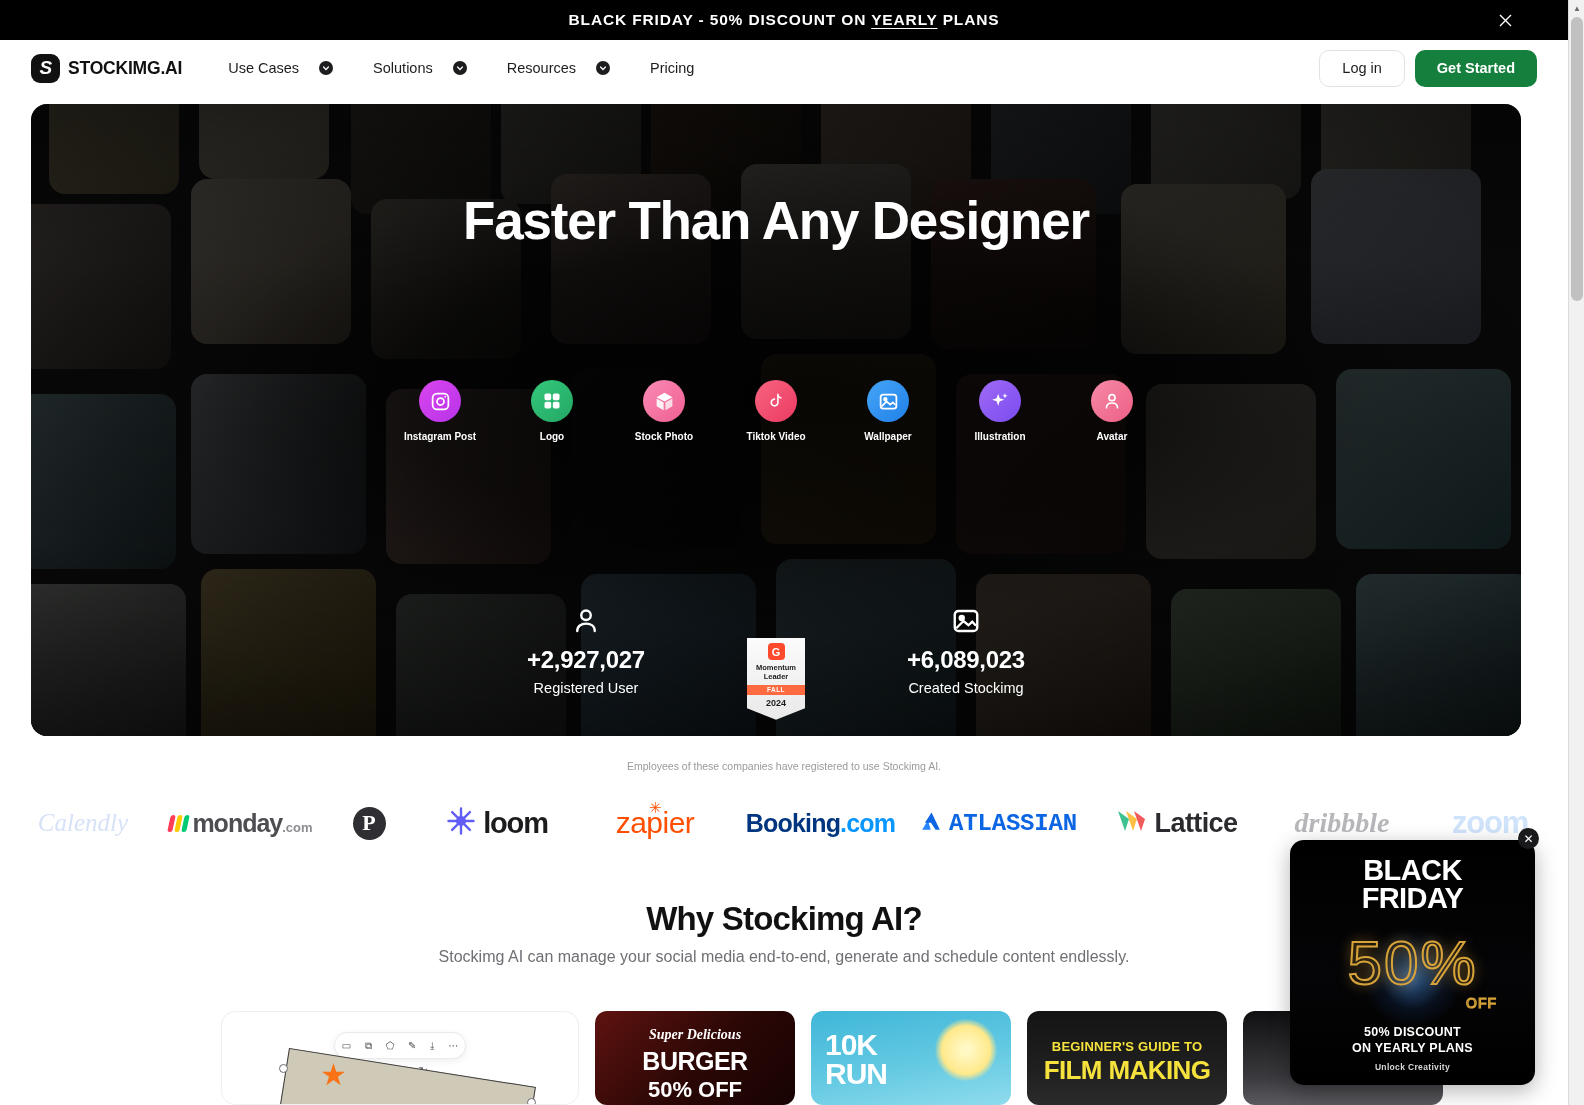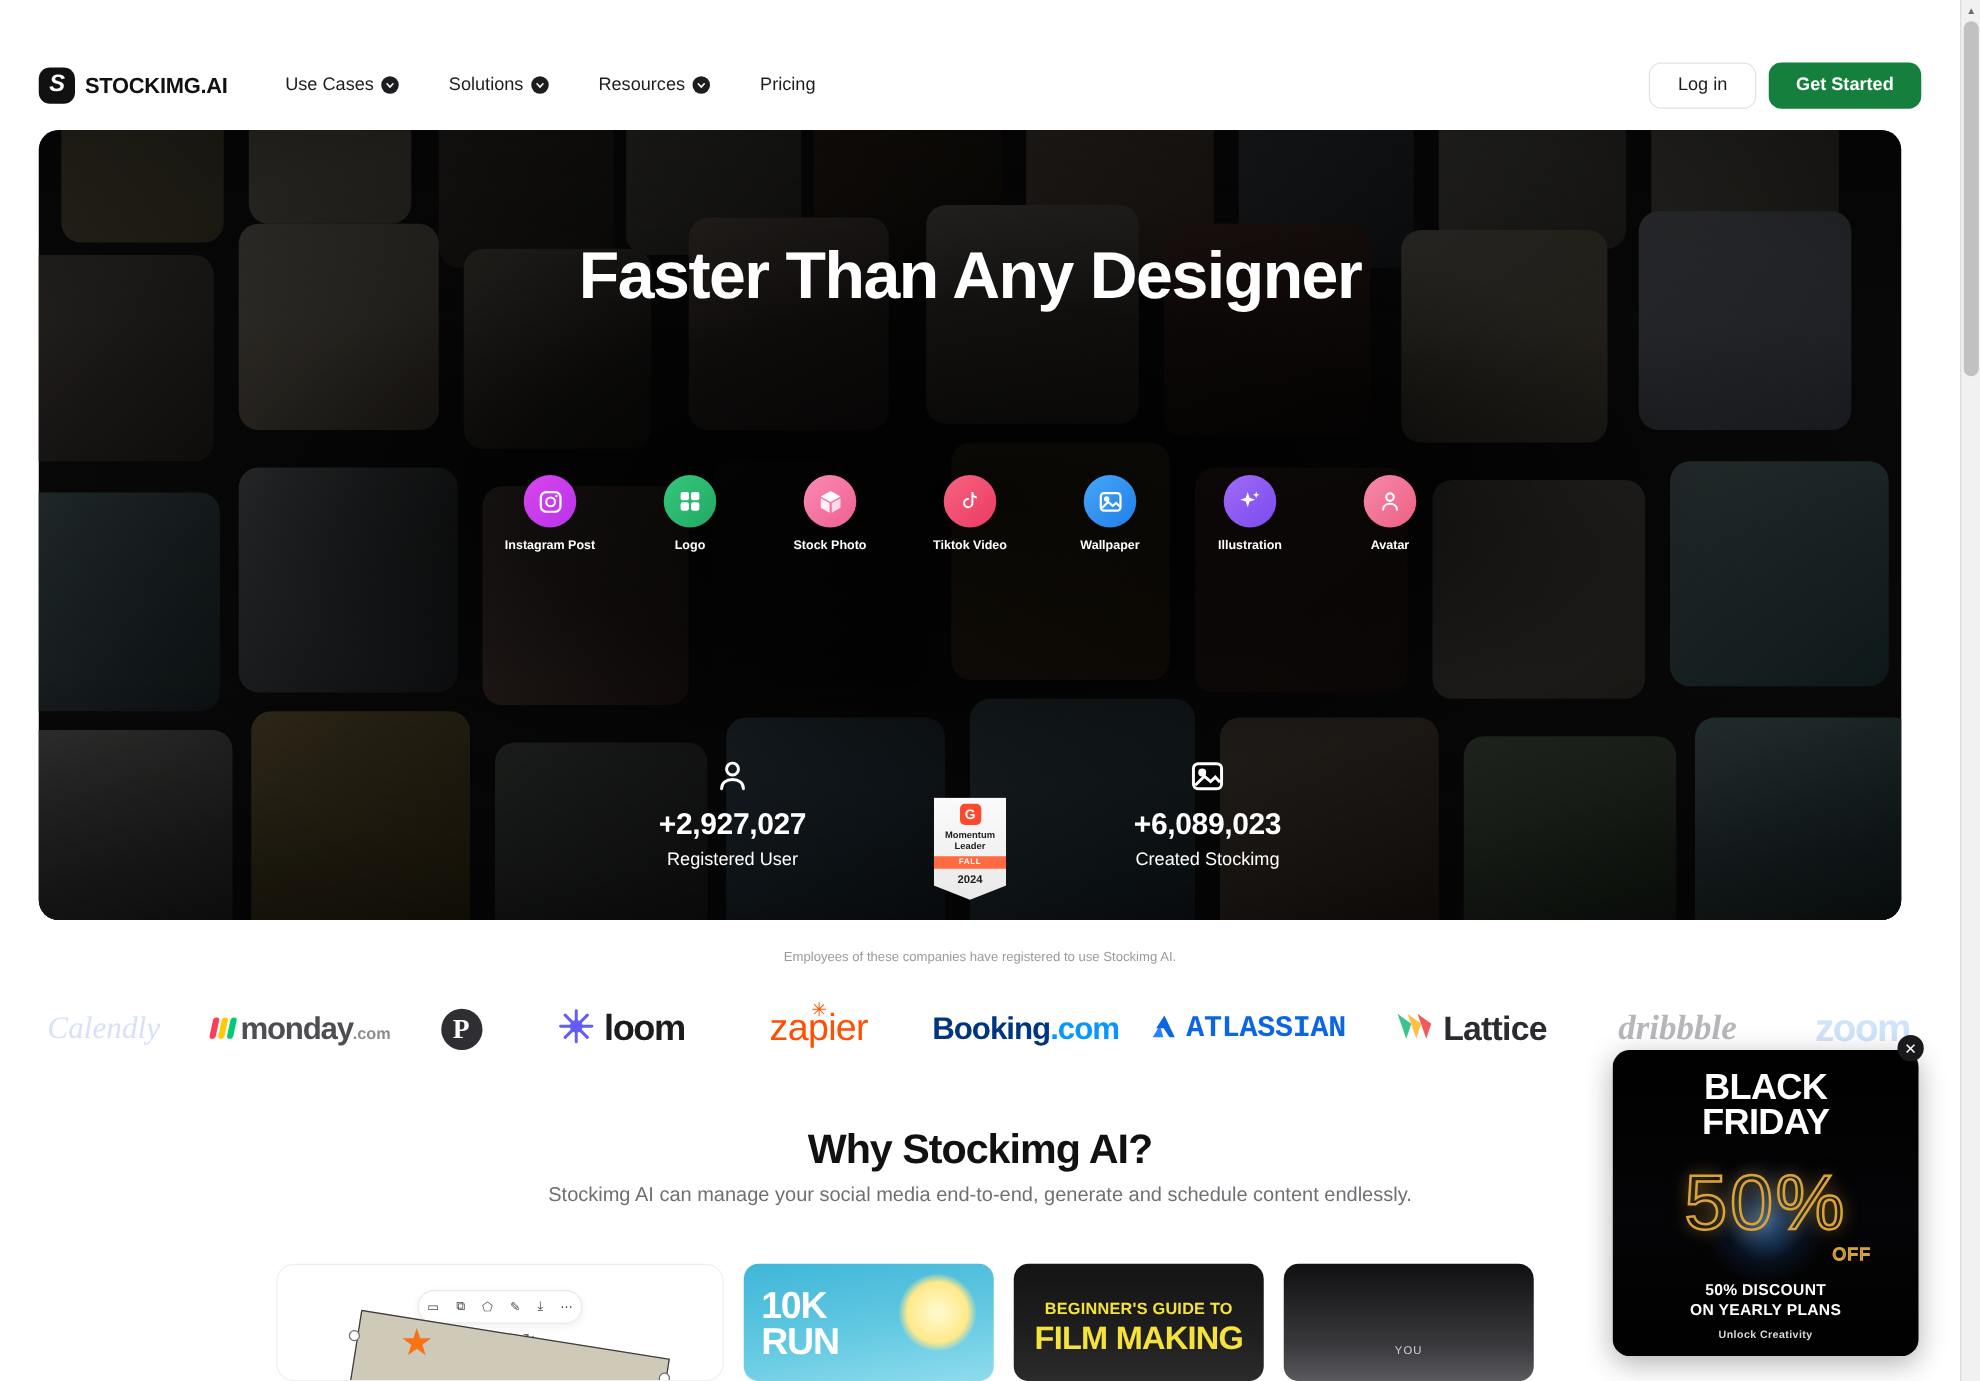--- a/index.html
+++ b/index.html
@@ -37,21 +37,21 @@
   .logo-mark {
     width: 29px; height: 29px; border-radius: 9px; background: #111;
     display: flex; align-items: center; justify-content: center;
     color: #fff; font-size: 19px; font-weight: 700; font-style: italic;
     letter-spacing: -0.5px;
   }
   .logo-text { font-size: 17.5px; font-weight: 800; color: #111; letter-spacing: -0.2px; }
 
   .nav { display: flex; align-items: center; margin-left: 26px; }
   .nav-item {
-    display: flex; align-items: center; gap: 6px;
+    display: flex; align-items: center; gap: 20px;
     padding: 0 20px; font-size: 14.5px; color: #1d1d1f; cursor: pointer;
     white-space: nowrap;
   }
   .chev {
     width: 14px; height: 14px; border-radius: 50%; background: #1d1d1f;
     display: inline-flex; align-items: center; justify-content: center;
     flex: none;
   }
   .chev svg { display: block; }
 
@@ -269,20 +269,30 @@
   
   .scrollbar { position: absolute; right: 0; top: 0; width: 16px; height: 1105px; background: #f1f1f1; border-left: 1px solid #dcdcdc; }
   .sb-arrow { width: 16px; height: 17px; display: flex; align-items: center; justify-content: center; color: #6d6d70; font-size: 8px; }
   .sb-thumb { position: absolute; top: 17px; left: 2px; width: 12px; height: 284px; background: #c1c1c1; border-radius: 6px; }
 </style>
 </head>
 <body>
 
 <div class="page">
 
+  <div class="promo-banner">
+    <div class="promo-text">
+      <span>BLACK FRIDAY - 50% DISCOUNT ON </span><span class="u">YEARLY</span><span> PLANS</span>
+    </div>
+    <div class="promo-close">
+      <svg width="15" height="15" viewBox="0 0 15 15">
+          <path d="M2 2 L13 13 M13 2 L2 13" stroke="#fff" stroke-width="1.4" fill="none"></path>
+        </svg>
+    </div>
+  </div>
 
   <div class="header">
     <div class="logo-wrap">
       <div class="logo-mark">S</div>
       <div class="logo-text">STOCKIMG.AI</div>
     </div>
     <div class="nav">
       <div class="nav-item">
         <span>Use Cases</span>
         <span class="chev">
@@ -552,20 +562,25 @@
         <span>⤓</span>
         <span>⋯</span>
       </div>
       <div class="rotate-ic">↻</div>
       <div class="canvas-shape"></div>
       <div class="handle" style="left:57px;top:52px;"></div>
       <div class="handle" style="left:305px;top:86px;"></div>
       <div class="star-badge">★</div>
     </div>
 
+    <div class="card-img c-burger">
+      <div class="card-cap burger-script">Super Delicious</div>
+      <div class="card-cap burger-main">BURGER</div>
+      <div class="card-cap burger-sub">50% OFF</div>
+    </div>
 
     <div class="card-img c-run">
       <div class="run-sun"></div>
       <div class="card-cap run-main" style="white-space:pre-line">10K
 RUN</div>
     </div>
 
     <div class="card-img c-film">
       <div class="card-cap film-top">BEGINNER'S GUIDE TO</div>
       <div class="card-cap film-main">FILM MAKING</div>

